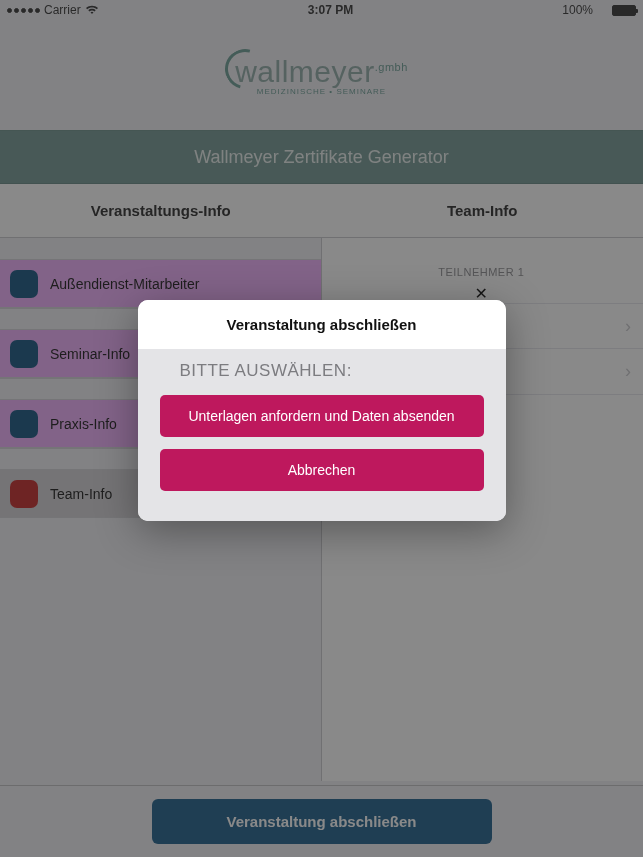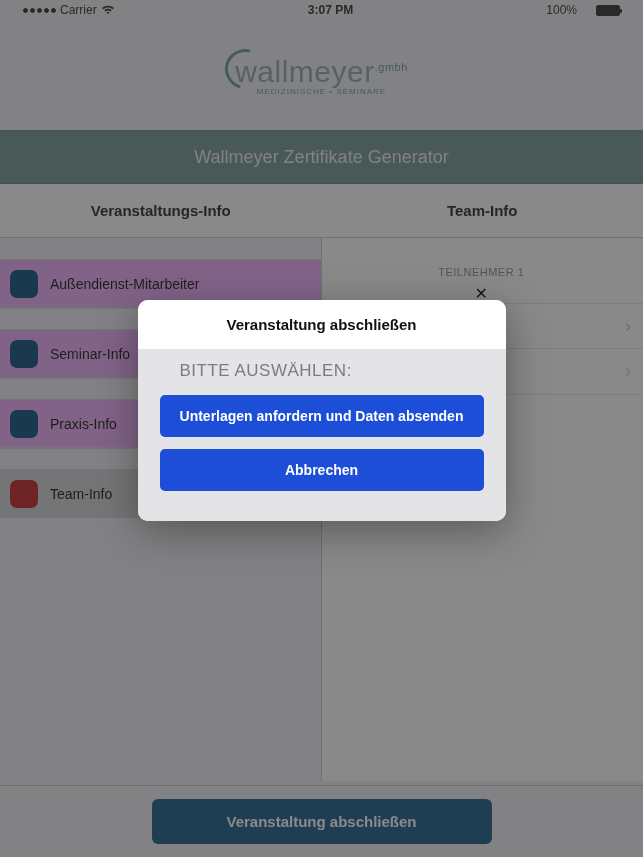--- a/index.html
+++ b/index.html
@@ -1,20 +1,20 @@
 <!DOCTYPE html>
 <html><head>
   <meta charset="utf-8">
   <style>
     * { box-sizing: border-box; margin: 0; padding: 0; }
     html, body { width: 643px; height: 857px; font-family: -apple-system, "Helvetica Neue", Arial, sans-serif; overflow: hidden; }
     body { background: #EFEFF4; position: relative; }
 
     
-    .status-bar { height: 20px; display: flex; align-items: center; justify-content: space-between; padding: 0 23px; font-size: 12px; background: #EFEFF4; color: #2c2c2c; }
+    .status-bar { height: 20px; display: flex; align-items: center; justify-content: space-between; padding: 0 7px; font-size: 12px; background: #EFEFF4; color: #2c2c2c; }
     .sb-left { display: flex; align-items: center; gap: 4px; }
     .sb-signal { display: flex; gap: 2px; }
     .sb-signal .dot { width: 5px; height: 5px; border-radius: 50%; border: 1px solid #2c2c2c; }
     .sb-signal .dot.filled { background: #2c2c2c; }
     .sb-wifi { width: 14px; height: 10px; }
     .sb-center { font-weight: 600; }
     .sb-right { display: flex; align-items: center; gap: 19px; }
     .sb-batt { width: 24px; height: 11px; border: 1px solid #2c2c2c; border-radius: 2px; position: relative; background:#2c2c2c; }
     .sb-batt::after { content:""; position:absolute; right:-3px; top:3px; width:2px; height:4px; background:#2c2c2c; border-radius:0 1px 1px 0; }
 
@@ -56,21 +56,21 @@
     
     .bottom-bar { position:absolute; bottom:0; left:0; right:0; height:72px; display:flex; align-items:center; justify-content:center; background:#EFEFF4; border-top:1px solid #bfbec2; }
     .primary-btn { background:#155988; color:#fff; font-size:15px; font-weight:600; border:none; border-radius:6px; padding:14px 24px; min-width:340px; text-align:center; }
 
     
     .overlay { position:absolute; inset:0; background:rgba(40,40,40,0.55); display:flex; align-items:flex-start; justify-content:center; padding-top:300px; }
     .dialog { width:368px; background:#fff; border-radius:10px; overflow:hidden; box-shadow:0 10px 40px rgba(0,0,0,0.35); }
     .d-header { padding:16px; text-align:center; font-size:15px; font-weight:700; color:#111; background:#fff; }
     .d-body { background:#e4e4e7; padding:12px 22px 22px; }
     .d-label { font-size:17px; color:#7c7c80; letter-spacing:0.5px; margin-bottom:14px;padding-left:20px; }
-    .d-btn { display:block; width:100%; background:#1d4ed8; color:#fff; border:none; border-radius:5px; padding:13px 8px; font-size:14px; font-weight:700; margin-bottom:12px; }
+    .d-btn { display:block; width:100%; background:#be185d; color:#fff; border:none; border-radius:5px; padding:13px 8px; font-size:14px; font-weight:400; margin-bottom:12px; }
     .d-btn:last-child { margin-bottom:8px; }
   </style>
 </head>
 <body>
 
 <div class="status-bar">
   <div class="sb-left">
     <div class="sb-signal">
       <span class="dot filled"></span>
         <span class="dot filled"></span>

